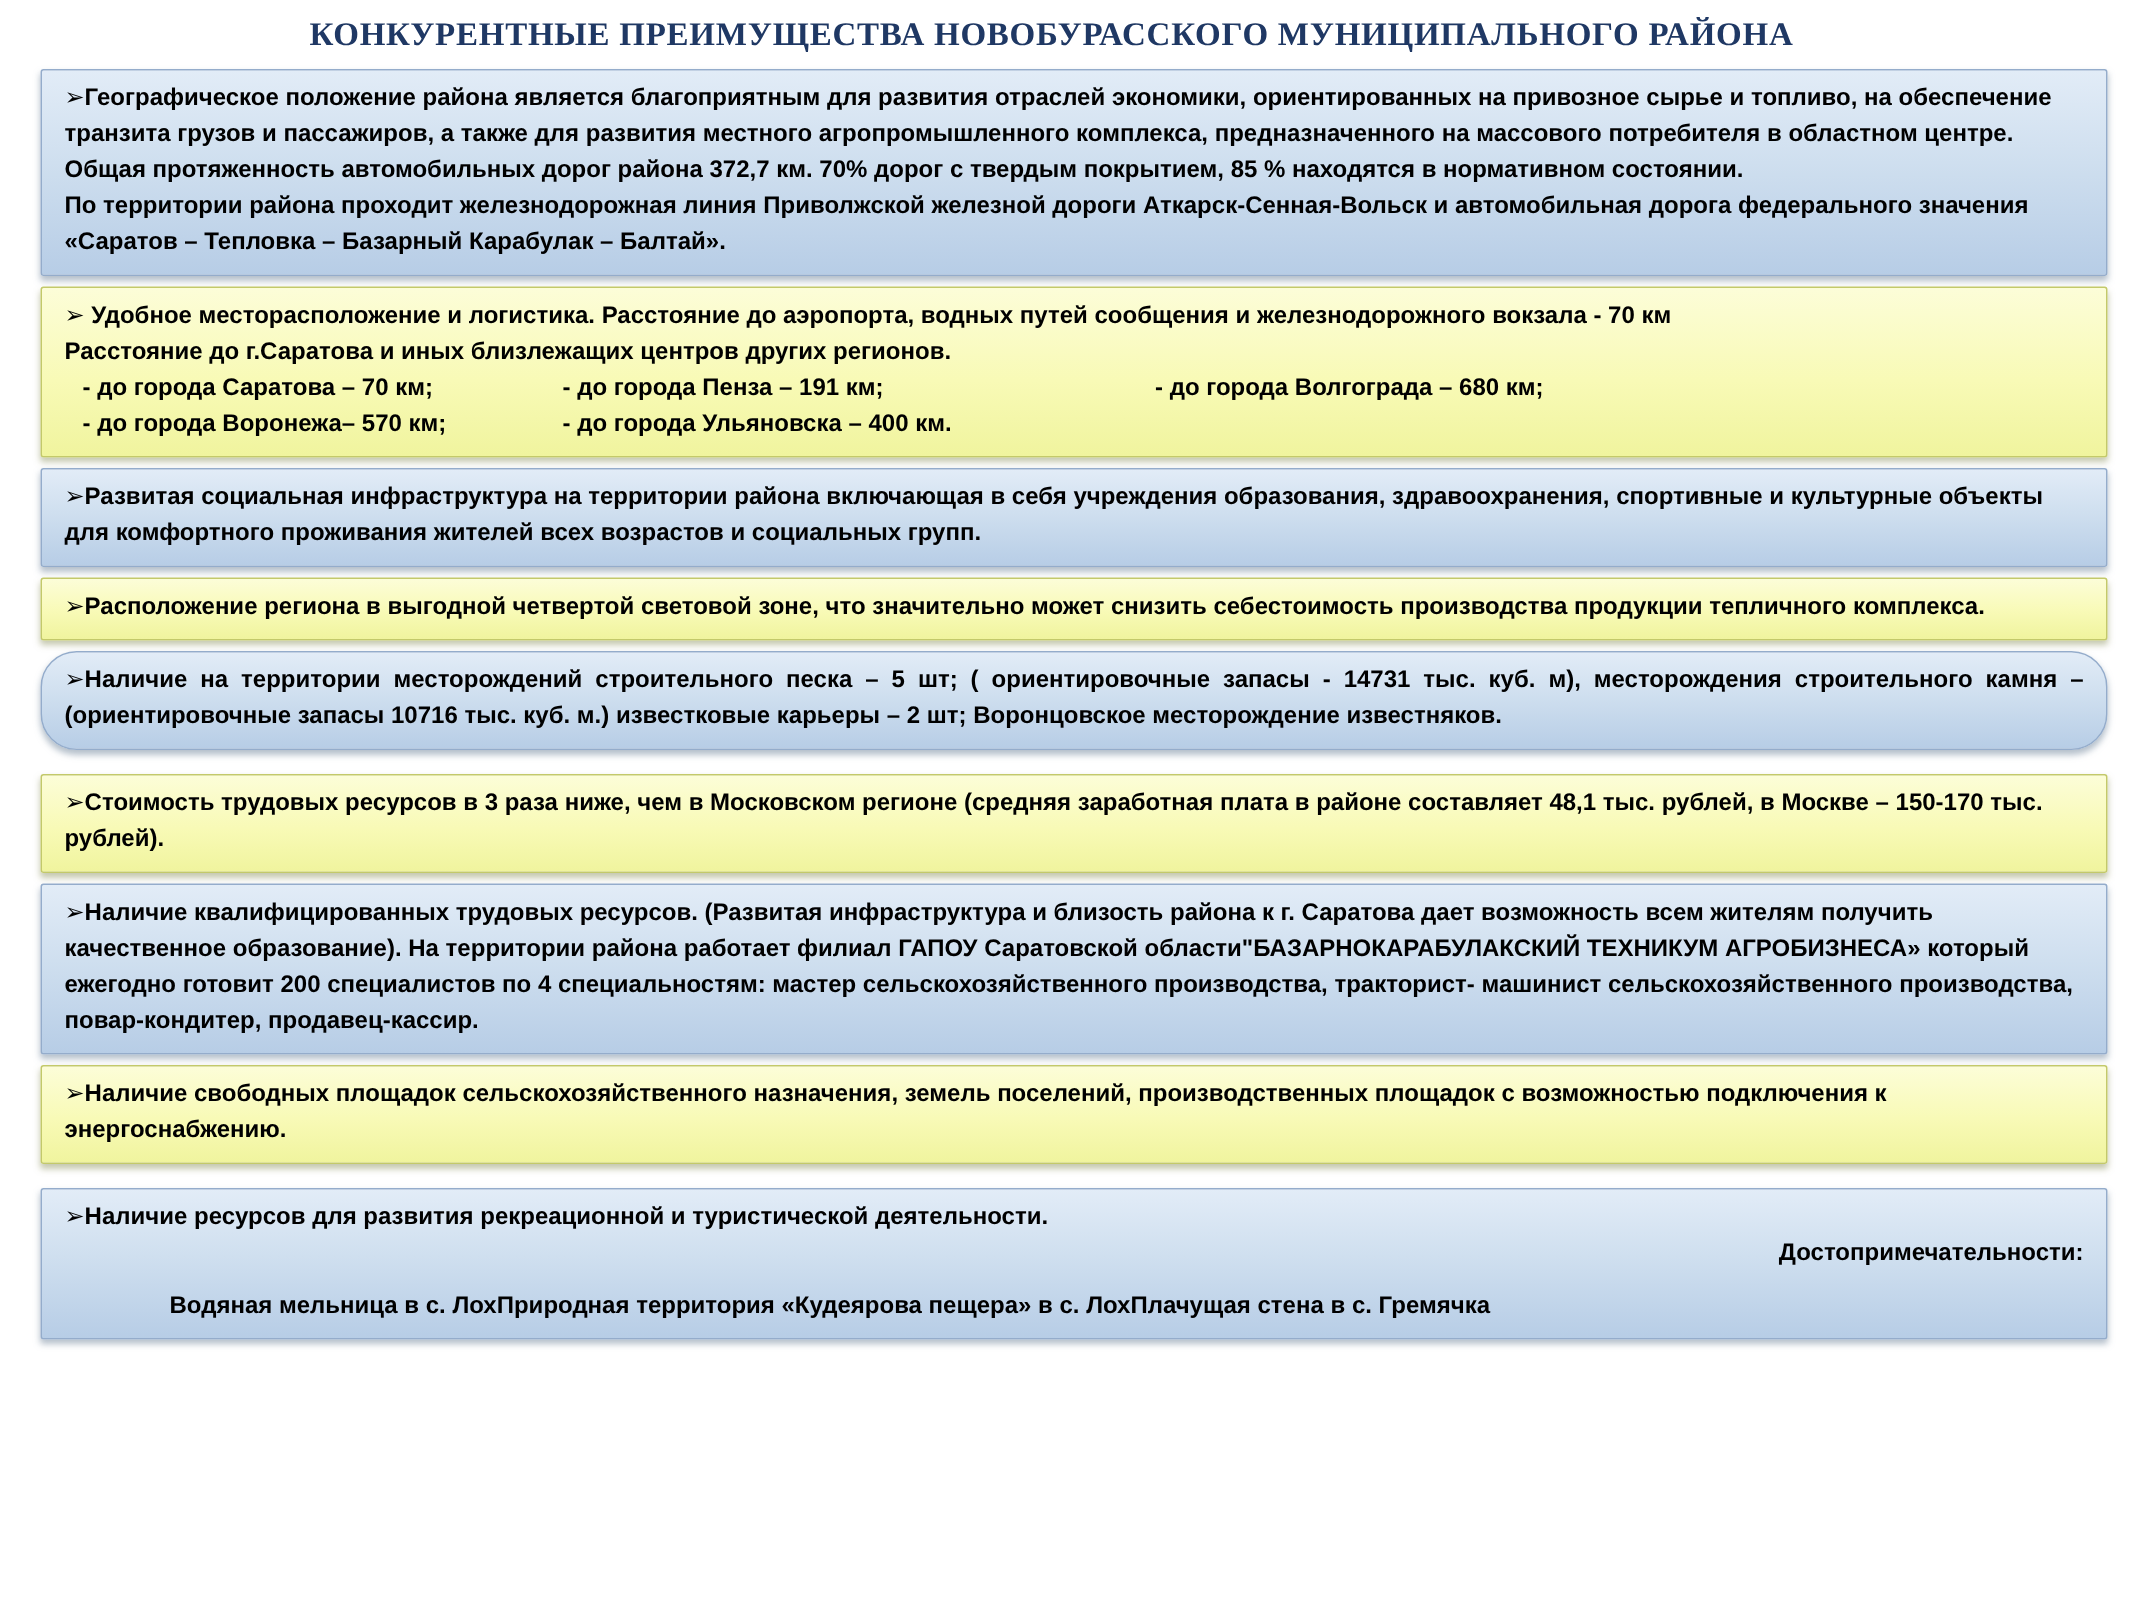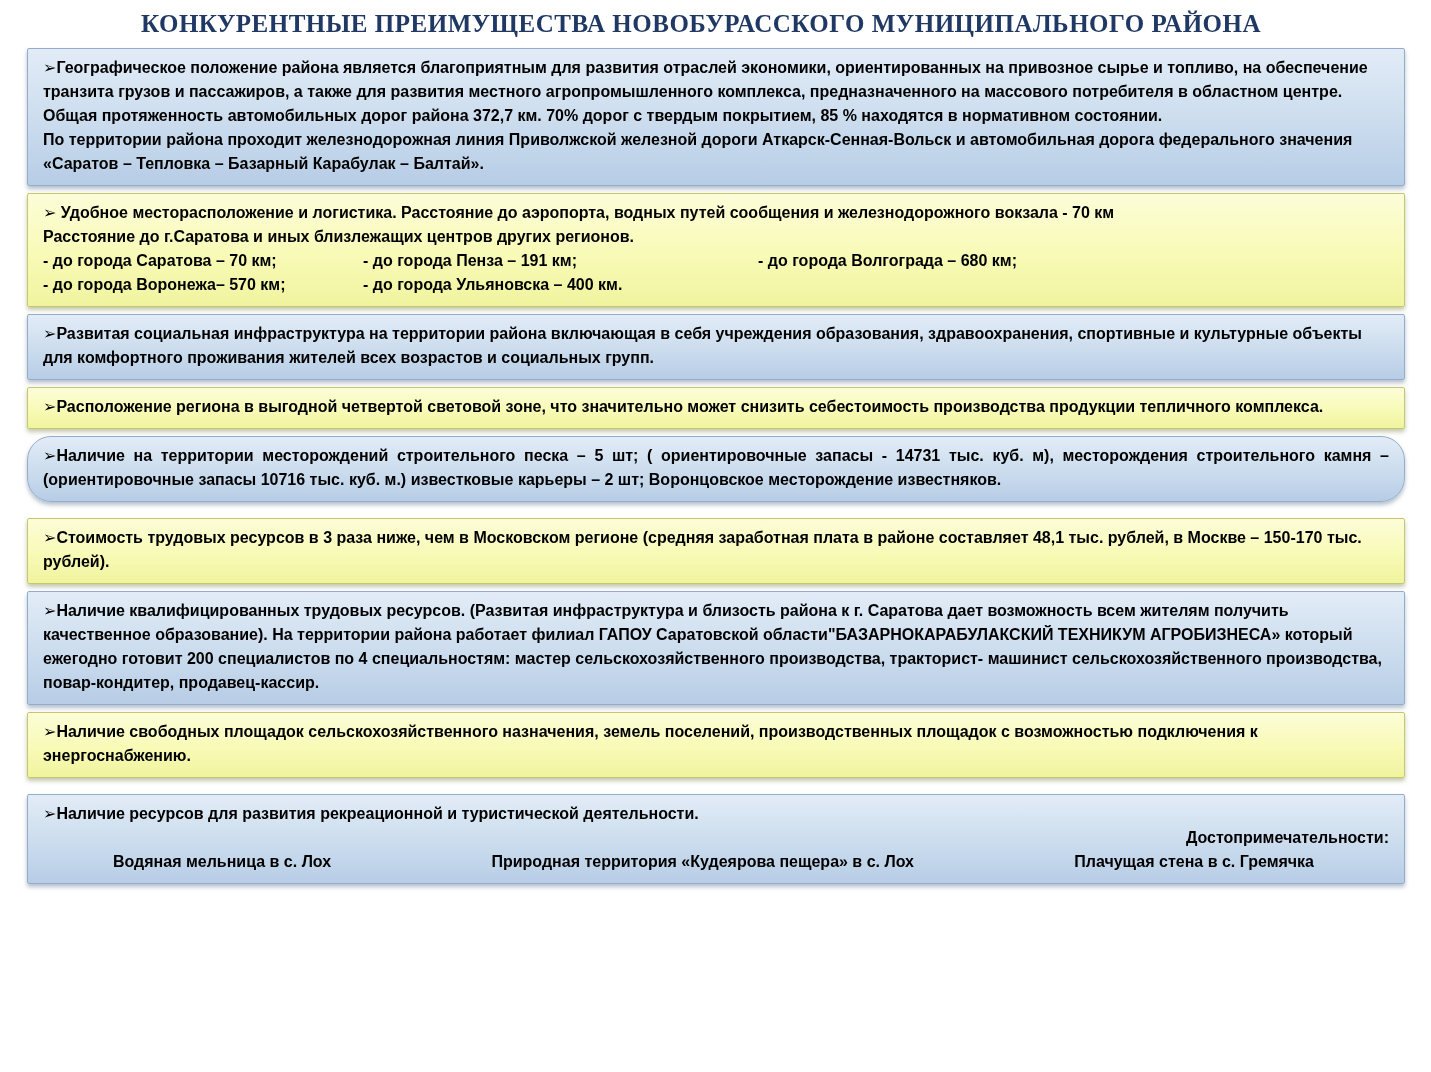--- a/index.html
+++ b/index.html
@@ -7,21 +7,21 @@
     width:1431px;height:1072px;
     background:#ffffff;
     font-family:"Liberation Sans","DejaVu Sans",sans-serif;
     color:#000;
     overflow:hidden;
   }
   .page{padding:8px 26px 0 27px;}
   .title{
     font-family:"Liberation Serif","DejaVu Serif",serif;
     font-weight:bold;
-    font-size:25px;
+    font-size:22px;
     color:#1f3864;
     text-align:center;
     letter-spacing:0.5px;
     margin:2px 90px 10px 60px;
   }
   .box{
     border-radius:2px;
     padding:7px 15px 9px 15px;
     font-size:16px;
     font-weight:700;
@@ -38,26 +38,26 @@
     background:linear-gradient(to bottom,#fcfdd8 0%,#f8fab6 55%,#f0f49e 100%);
     border:1px solid #c3c96a;
     box-shadow:0 3px 4px rgba(150,155,110,0.55);
   }
   .box p{margin:0;}
   .gap-lg{margin-top:16px;}
   .justify{text-align:justify;border-radius:24px;}
   .dist-grid{
     display:grid;
     grid-template-columns:320px 395px 1fr;
+    margin-left:12px;
   }
   .center-line{text-align:right;}
   .sights{
     display:flex;
-    justify-content:space-between;
-    margin:0 75px 0 70px;
+    margin:11px 75px 0 70px;
   }
   .sights span{white-space:nowrap;}
 </style>
 </head>
 <body>
 
 <div class="page">
 
   <div class="title">КОНКУРЕНТНЫЕ ПРЕИМУЩЕСТВА НОВОБУРАССКОГО МУНИЦИПАЛЬНОГО РАЙОНА</div>
 

